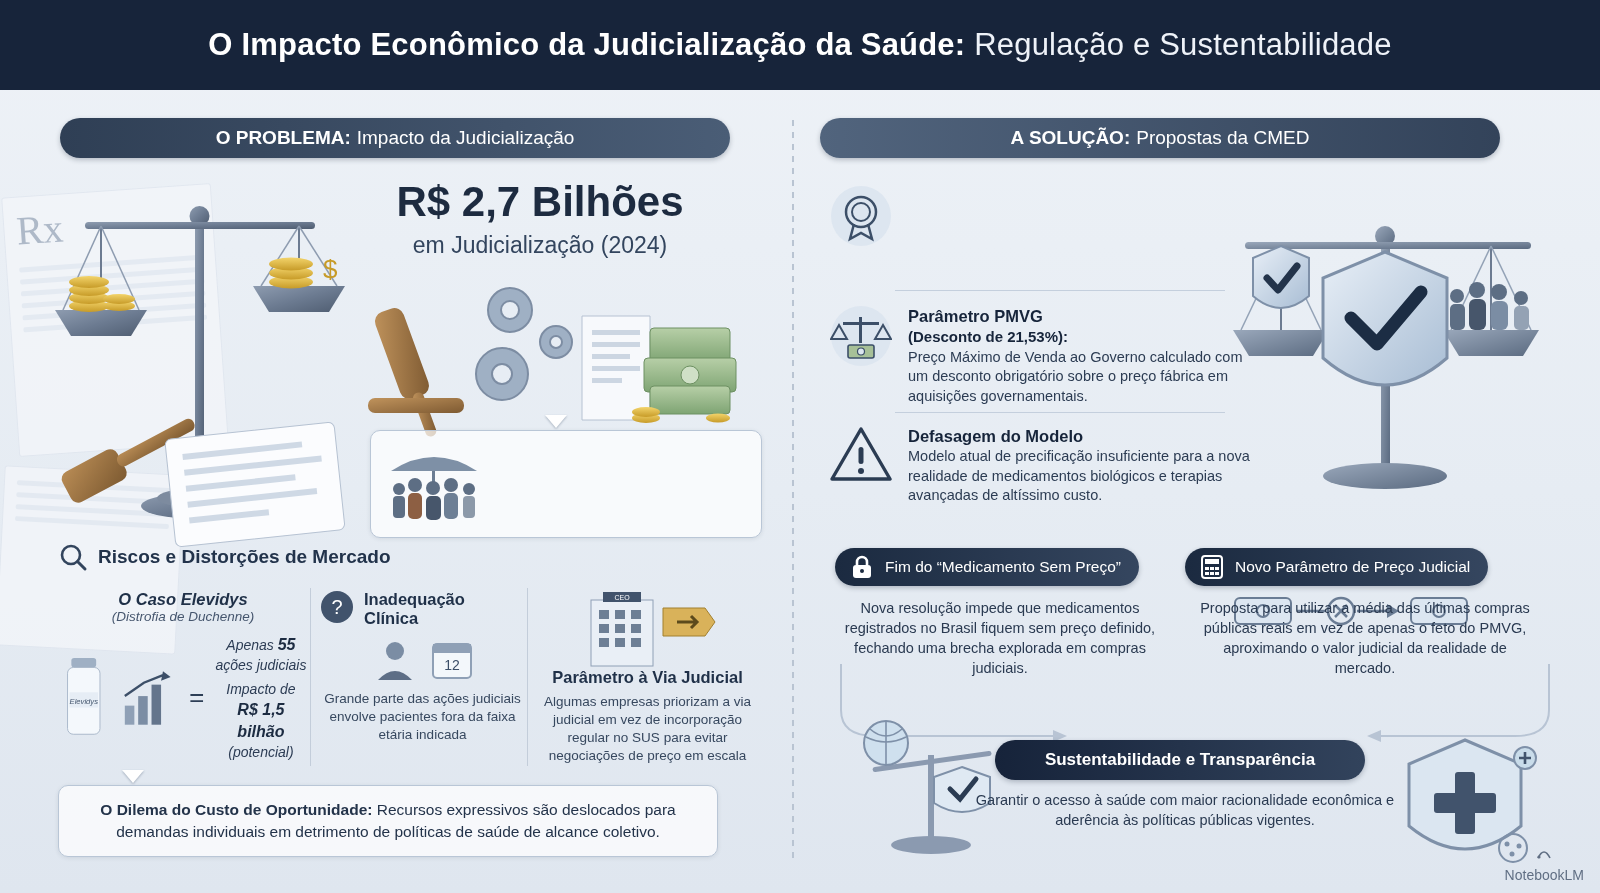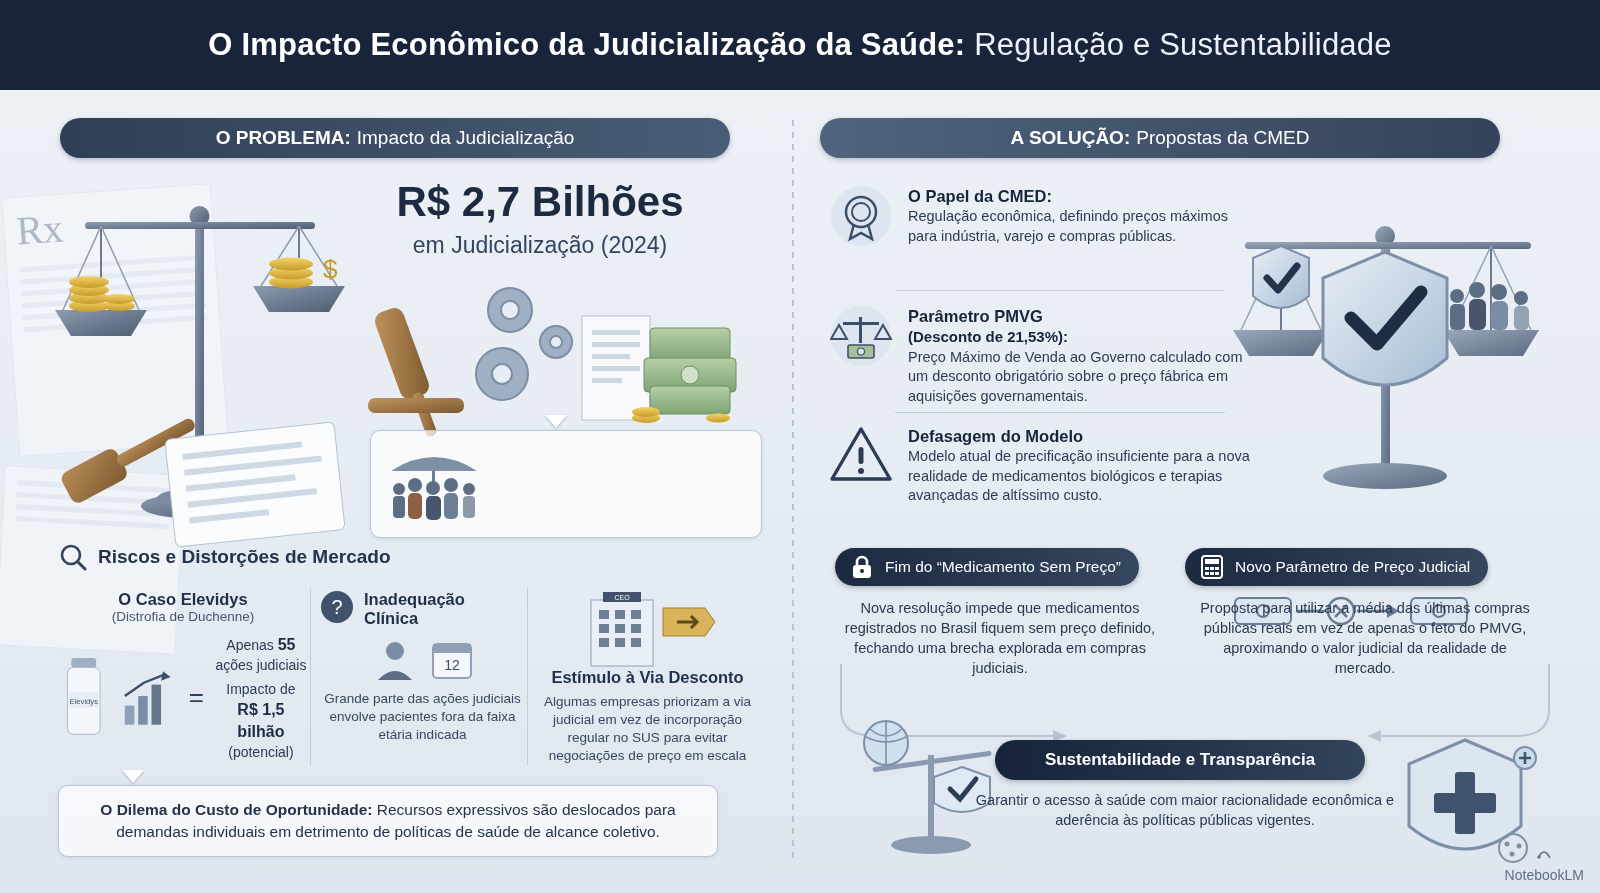--- a/index.html
+++ b/index.html
@@ -96,21 +96,21 @@
 
   
   #riscos-head {
     position: absolute; left: 58px; top: 452px;
     display: flex; align-items: center; gap: 10px;
   }
   #riscos-head .label { font-size: 19px; font-weight: bold; color: #22334b; }
 
   .vline { position: absolute; width: 1px; background: #c3cdda; }
 
-  #risk1 { position: absolute; left: 58px;  top: 500px; width: 250px; }
+  #risk1 { position: absolute; left: 58px;  top: 500px; width: 250px; font-style: italic; }
   #risk2 { position: absolute; left: 320px; top: 500px; width: 205px; }
   #risk3 { position: absolute; left: 535px; top: 500px; width: 225px; }
 
   .risk-title { font-size: 16.5px; font-weight: bold; color: #1f3048; }
   .risk-sub   { font-size: 13.5px; color: #46566e; }
   .risk-body  { font-size: 13.5px; color: #37485f; line-height: 1.34; }
 
   #risk1 .head { text-align: center; }
   #risk1 .row {
     display: flex; align-items: center; gap: 10px; margin-top: 10px;
@@ -449,21 +449,21 @@
               <rect x="42" y="34" width="10" height="9"></rect>
               <rect x="58" y="34" width="10" height="9"></rect>
             <rect x="26" y="48" width="10" height="9"></rect>
               <rect x="42" y="48" width="10" height="9"></rect>
               <rect x="58" y="48" width="10" height="9"></rect>
           </g>
           <path d="M90 18 L132 18 L142 32 L132 46 L90 46 Z" fill="#d9b25a" stroke="#a2802f"></path>
           <path d="M104 32 L124 32 M118 26 L124 32 L118 38" stroke="#5c4a1c" stroke-width="3" fill="none"></path>
         </svg>
       </div>
-      <div class="risk-title" style="text-align:center;">Estímulo à Via Desconto</div>
+      <div class="risk-title" style="text-align:center;">Parâmetro à Via Judicial</div>
       <div class="body risk-body">Algumas empresas priorizam a via judicial em vez de incorporação regular no SUS para evitar negociações de preço em escala</div>
     </div>
 
     <div class="arrow-down" style="left:122px; top:680px;"></div>
 
     <div class="callout" id="callout-dilema">
       <div class="t">
         <span class="h">O Dilema do Custo de Oportunidade:</span><span> Recursos expressivos são deslocados para demandas individuais em detrimento de políticas de saúde de alcance coletivo.</span>
       </div>
     </div>
@@ -521,24 +521,20 @@
     </svg>
 
     <div class="ritem" id="ritem1">
       <div class="ico">
         <svg width="62" height="62" viewBox="0 0 62 62">
           <circle cx="31" cy="31" r="30" fill="#dde6f0"></circle>
           <circle cx="31" cy="27" r="15" fill="none" stroke="#3c4f68" stroke-width="2.5"></circle>
           <circle cx="31" cy="27" r="9" fill="none" stroke="#3c4f68" stroke-width="2"></circle>
           <path d="M24 39 L20 54 L31 48 L42 54 L38 39" fill="none" stroke="#3c4f68" stroke-width="2.5"></path>
         </svg>
-      </div>
-      <div class="txt">
-        <span class="h">O Papel da CMED:</span>
-        <span>Regulação econômica, definindo preços máximos para indústria, varejo e compras públicas.</span>
       </div>
     </div>
 
     <div class="hr-soft" style="left:100px; top:200px; width:330px;"></div>
 
     <div class="ritem" id="ritem2">
       <div class="ico">
         <svg width="62" height="62" viewBox="0 0 62 62">
           <circle cx="31" cy="31" r="30" fill="#dde6f0"></circle>
           <rect x="29" y="12" width="3" height="26" fill="#3c4f68"></rect>

